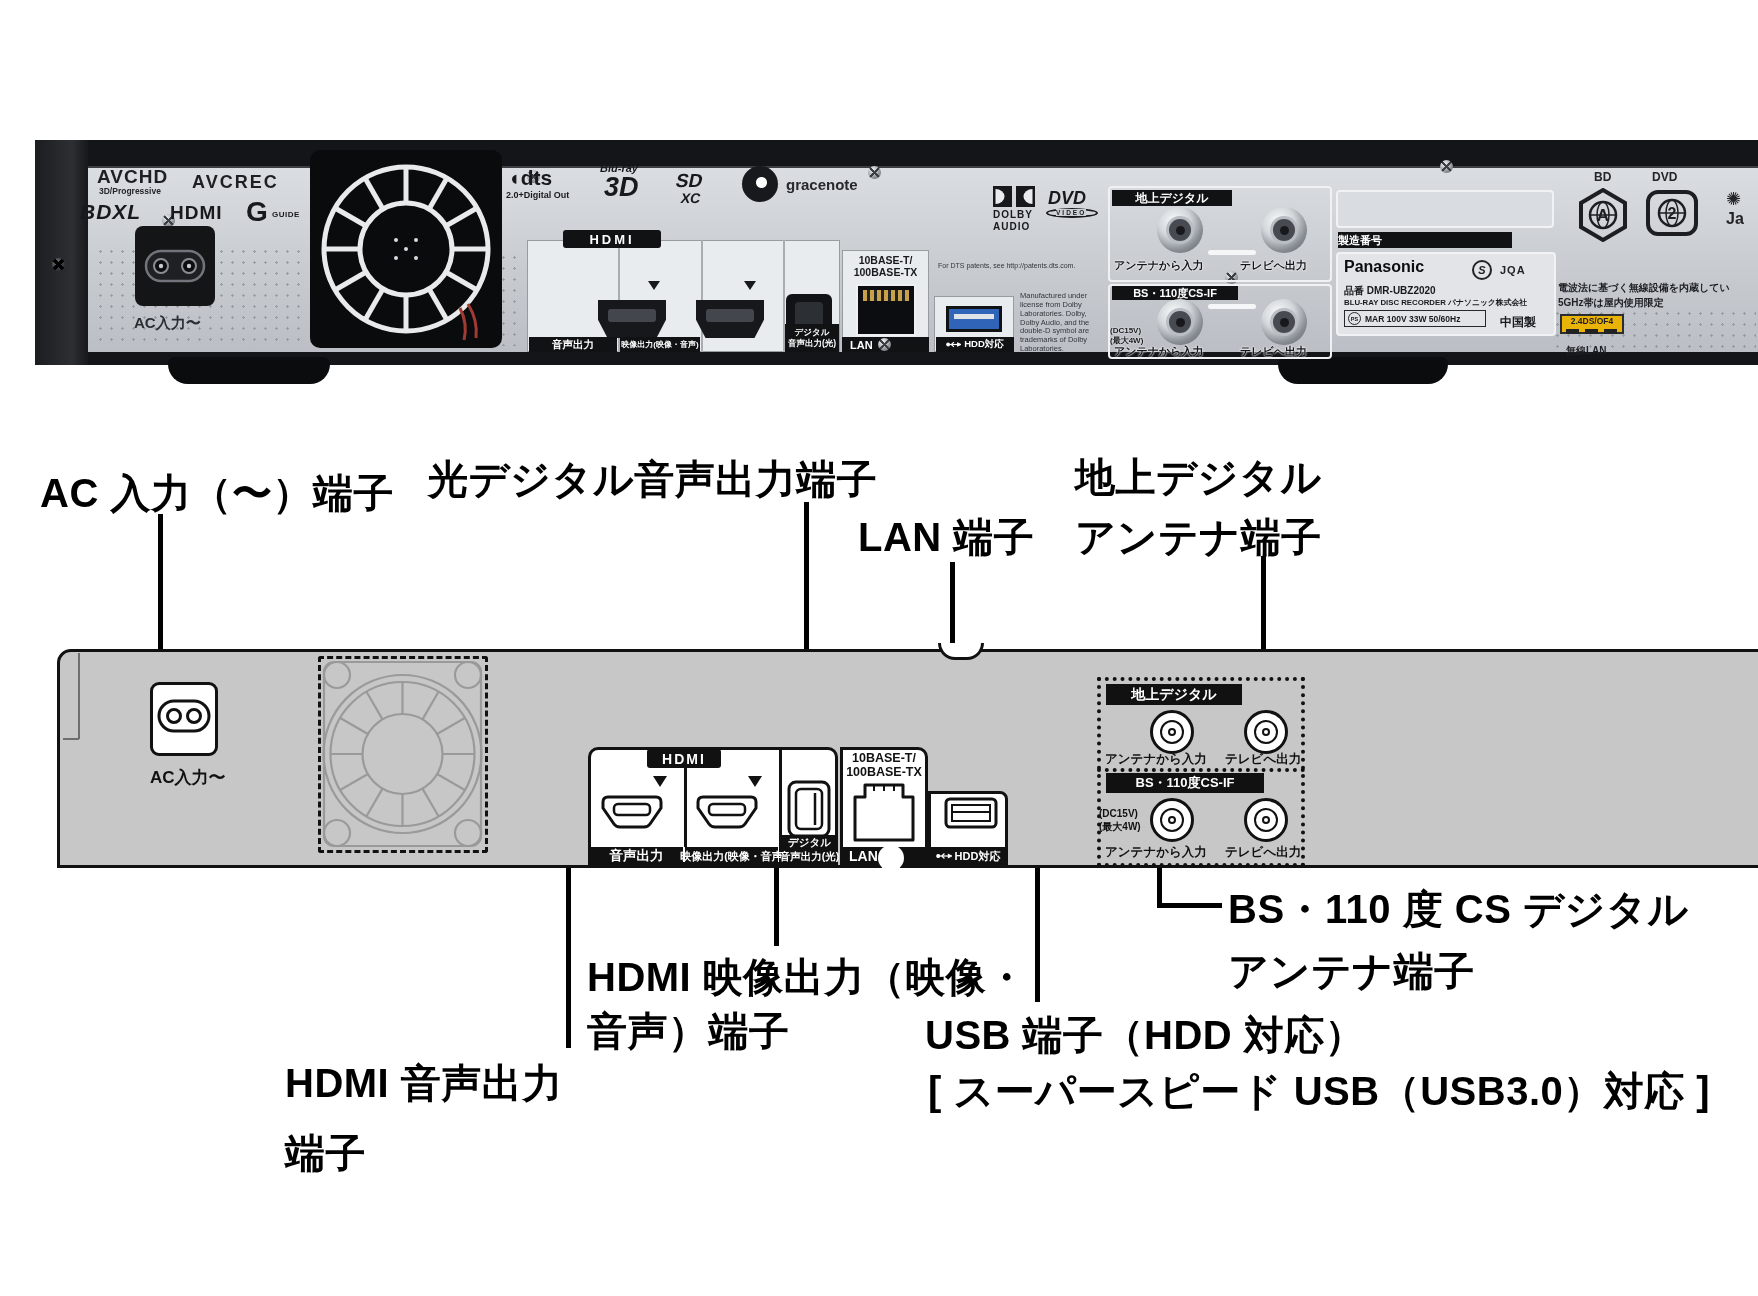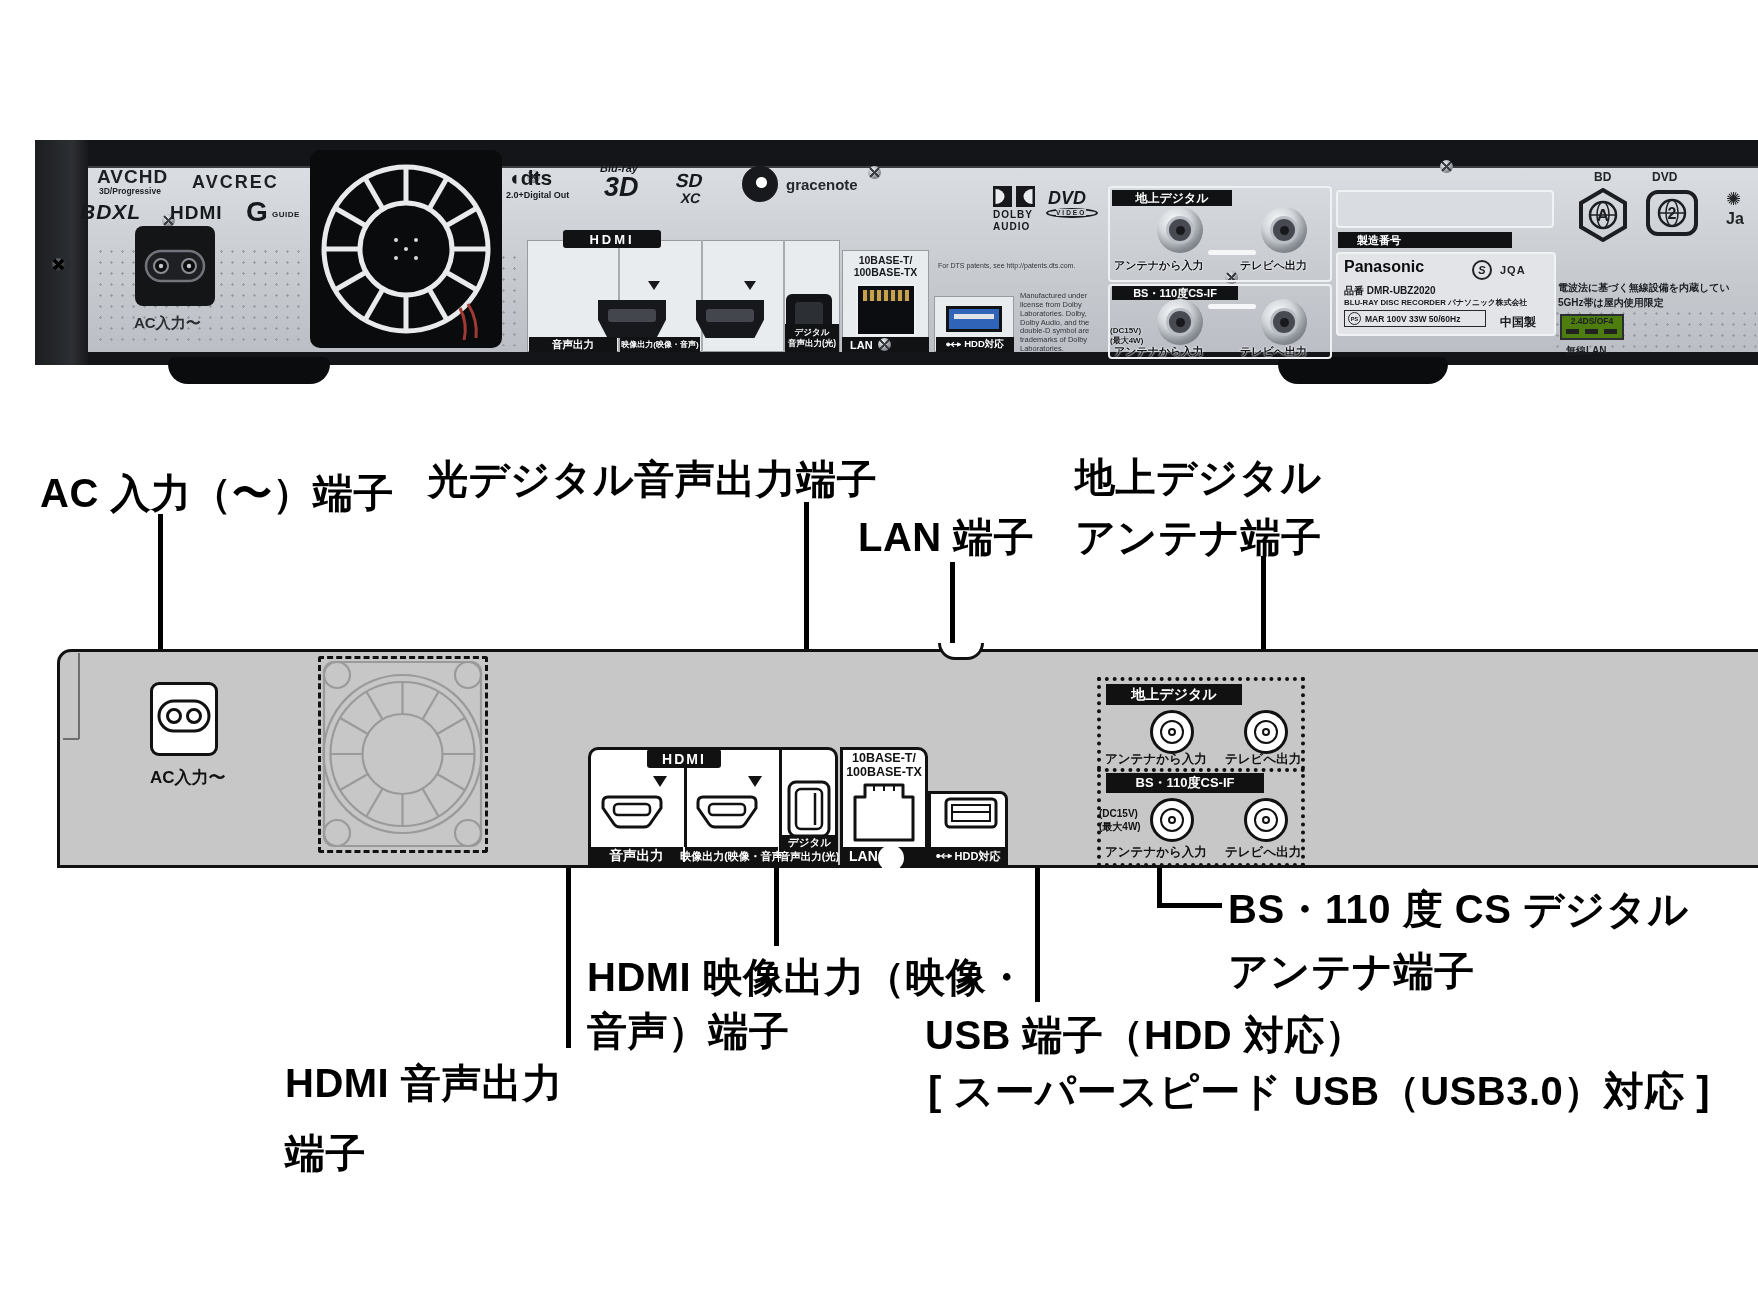--- a/index.html
+++ b/index.html
@@ -224,21 +224,21 @@
         </div>
       </div>
     <div class="abs" style="left:1110px;top:326px;font-size:8px;font-weight:700;line-height:1.2;color:#17191c;text-shadow:0 0 2px #fff;">
       <div>(DC15V)</div>
         <div>(最大4W)</div>
     </div>
     <div class="alabel" style="left:1114px;top:344px;">アンテナから入力</div>
     <div class="alabel" style="left:1240px;top:344px;">テレビへ出力</div>
 
     <div class="abs" style="left:1336px;top:190px;width:218px;height:38px;background:#d9dce0;border:2px solid #f0f2f4;border-radius:4px;"></div>
-    <div class="pbar" style="left:1338px;top:232px;width:174px;height:16px;font-size:11px;justify-content:flex-start;padding-left:19px;">製造番号</div>
+    <div class="pbar" style="left:1338px;top:232px;width:174px;height:16px;font-size:11px;justify-content:flex-start;padding-left:0;">製造番号</div>
     <div class="abs" style="left:1336px;top:252px;width:220px;height:84px;background:#e2e4e7;border:2px solid #f0f2f4;border-radius:4px;"></div>
     <div class="abs" style="left:1344px;top:258px;font-size:16px;font-weight:800;color:#0b0c0e;">Panasonic</div>
     <div class="abs" style="left:1472px;top:260px;width:20px;height:20px;border:2px solid #202226;border-radius:50%;display:flex;align-items:center;justify-content:center;font-size:11px;font-weight:900;color:#202226;font-style:italic;">S</div>
     <div class="abs" style="left:1500px;top:264px;font-size:11px;font-weight:800;color:#202226;letter-spacing:1px;">JQA</div>
     <div class="abs" style="left:1344px;top:284px;font-size:10px;font-weight:700;color:#17191c;">品番 DMR-UBZ2020</div>
     <div class="abs" style="left:1344px;top:297px;font-size:7.8px;font-weight:700;color:#17191c;white-space:nowrap;">BLU-RAY DISC RECORDER パナソニック株式会社</div>
     <div class="abs" style="left:1344px;top:310px;width:142px;height:17px;border:1.5px solid #26282c;display:flex;align-items:center;gap:4px;padding-left:3px;box-sizing:border-box;">
       <span style="width:11px;height:11px;border:1.5px solid #26282c;border-radius:50%;font-size:5.5px;font-weight:800;display:flex;align-items:center;justify-content:center;">PS</span>
       <span style="font-size:8.5px;font-weight:700;color:#17191c;">MAR 100V 33W 50/60Hz</span>
     </div>
@@ -265,21 +265,21 @@
         </svg>
     </div>
     <div class="abs" style="left:1726px;top:188px;width:32px;height:72px;overflow:hidden;">
       <div style="font-size:18px;color:#232527;">✺</div>
       <div style="font-size:16px;font-weight:800;color:#232527;">Ja</div>
     </div>
     <div class="abs" style="left:1558px;top:280px;font-size:10px;font-weight:700;line-height:1.5;color:#1d1f23;white-space:nowrap;">
       <div>電波法に基づく無線設備を内蔵してい</div>
         <div>5GHz帯は屋内使用限定</div>
     </div>
-    <div class="abs" style="left:1560px;top:314px;width:64px;height:26px;border:2px solid #2a2d31;background:#4d7c0f;">
+    <div class="abs" style="left:1560px;top:314px;width:64px;height:20px;border:2px solid #2a2d31;background:#eab308;">
       <div style="font-size:8.5px;font-weight:800;text-align:center;color:#1d1f23;">2.4DS/OF4</div>
       <div style="margin:3px auto 0;width:52px;height:5px;background:repeating-linear-gradient(90deg,#222 0 13px,transparent 13px 19px);"></div>
     </div>
     <div class="abs" style="left:1566px;top:344px;font-size:10px;font-weight:700;color:#1d1f23;">無線LAN</div>
   </div>
 
   <div class="callout" style="left:40px;top:466px;">AC 入力（〜）端子</div>
   <div class="callout" style="left:428px;top:452px;">光デジタル音声出力端子</div>
   <div class="callout" style="left:858px;top:510px;">LAN 端子</div>
   <div class="callout" style="left:1075px;top:450px;">地上デジタル</div>

